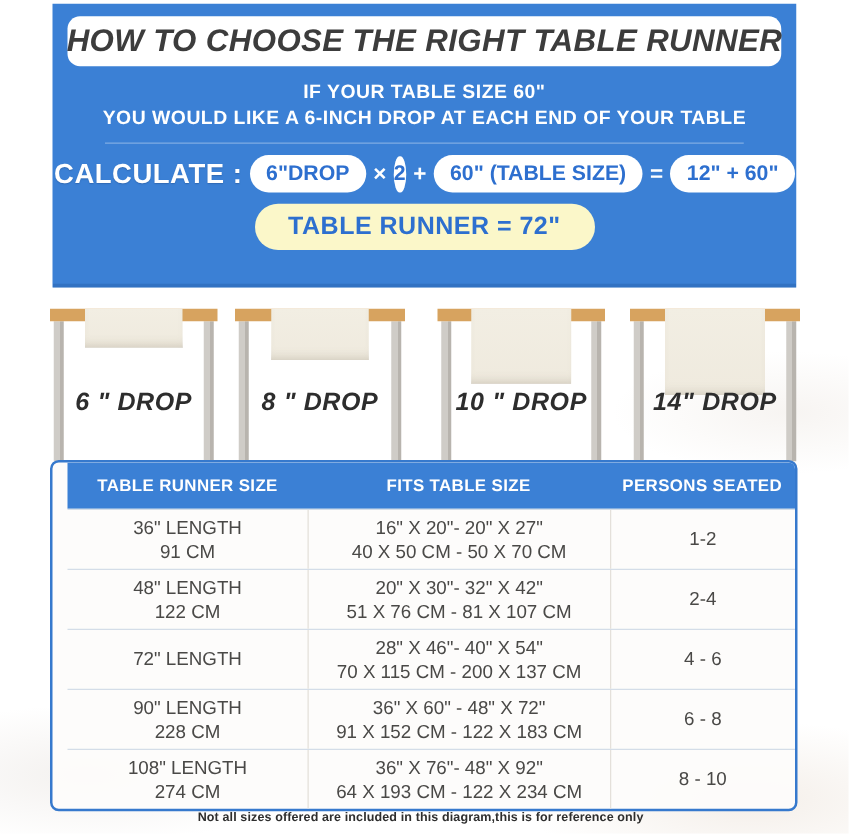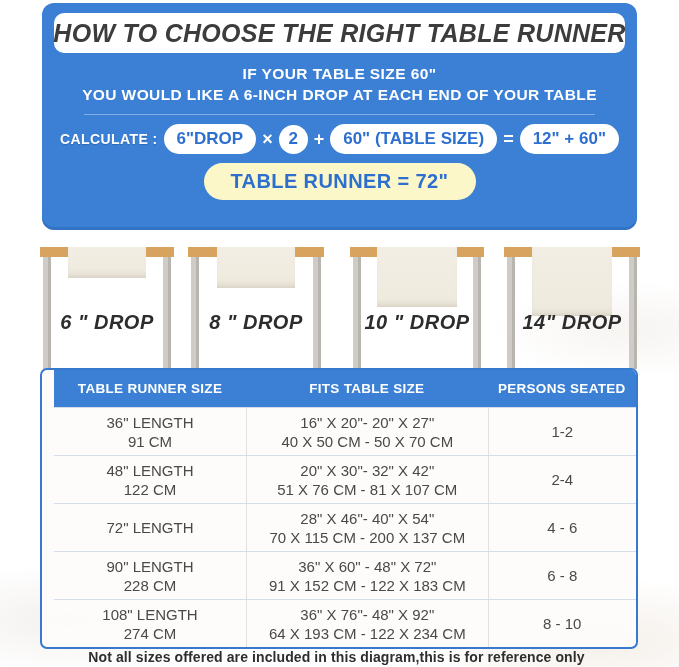--- a/index.html
+++ b/index.html
@@ -14,41 +14,41 @@
       radial-gradient(200px 70px at 630px 330px, rgba(214,201,188,0.20), transparent 70%),
       radial-gradient(240px 80px at 70px 620px, rgba(208,198,190,0.25), transparent 70%),
       radial-gradient(260px 90px at 600px 640px, rgba(216,196,176,0.28), transparent 70%),
       radial-gradient(200px 60px at 350px 600px, rgba(210,205,198,0.18), transparent 70%),
       #ffffff;
   }
 
   
   .panel {
     position: absolute; left: 42px; top: 3px; width: 595px; height: 227px;
-    background: #3B80D5; border-radius: 12px;
+    background: #3B80D5; border-radius: 0;
     box-shadow: inset 0 -3px 0 rgba(25,70,140,0.25);
     padding: 10px 12px 0;
   }
   .title-banner {
     height: 40px; background: #ffffff; border-radius: 10px;
     display: flex; align-items: center; justify-content: center;
   }
   .title-banner span {
     font-size: 25px; font-weight: bold; font-style: italic;
     color: #3c3c3c; letter-spacing: 0.3px; white-space: nowrap;
   }
   .sub { text-align: center; color: #ffffff; font-weight: bold; font-size: 15.5px; letter-spacing: 0.4px; }
   .sub1 { margin-top: 12px; }
   .sub2 { margin-top: 3px; }
   .divider { margin: 10px 30px 0; height: 1px; background: rgba(255,255,255,0.35); }
 
   .formula {
     margin-top: 9px; display: flex; align-items: center; justify-content: center; gap: 6px;
   }
-  .calc-label { color: #fff; font-weight: bold; font-size: 14px; letter-spacing: 0.4px;
+  .calc-label { color: #fff; font-weight: bold; font-size: 22px; letter-spacing: 0.4px;
     text-shadow: 0 1px 1px rgba(30,70,130,0.4); white-space: nowrap; }
   .pill {
     background: #ffffff; color: #2D6FCF; font-weight: bold; font-size: 17px;
     border-radius: 16px; padding: 4px 13px; white-space: nowrap; line-height: 22px;
   }
   .pill.circle { width: 29px; height: 29px; border-radius: 50%; padding: 0;
     display: flex; align-items: center; justify-content: center; }
   .op { color: #fff; font-weight: bold; font-size: 18px; }
 
   .yellow-pill {
@@ -96,21 +96,21 @@
   .trow { display: flex; height: 48px; border-top: 1px solid #d4dde8; }
   .trow .c {
     display: flex; flex-direction: column; justify-content: center; text-align: center;
     font-size: 15px; color: #4a4947; line-height: 19px;
   }
   .trow .c + .c { border-left: 1px solid #e4e0da; }
   .trow .c3 { font-size: 15px; }
 
   .note {
     position: absolute; left: 0; top: 649px; width: 673px; text-align: center;
-    font-size: 14px; font-weight: bold; color: #2e2e2e; letter-spacing: 0.1px;
+    font-size: 10px; font-weight: bold; color: #2e2e2e; letter-spacing: 0.1px;
   }
 </style>
 </head>
 <body>
 
 <div class="page">
 
   <div class="panel">
     <div class="title-banner">
       <span>HOW TO CHOOSE THE RIGHT TABLE RUNNER</span>

